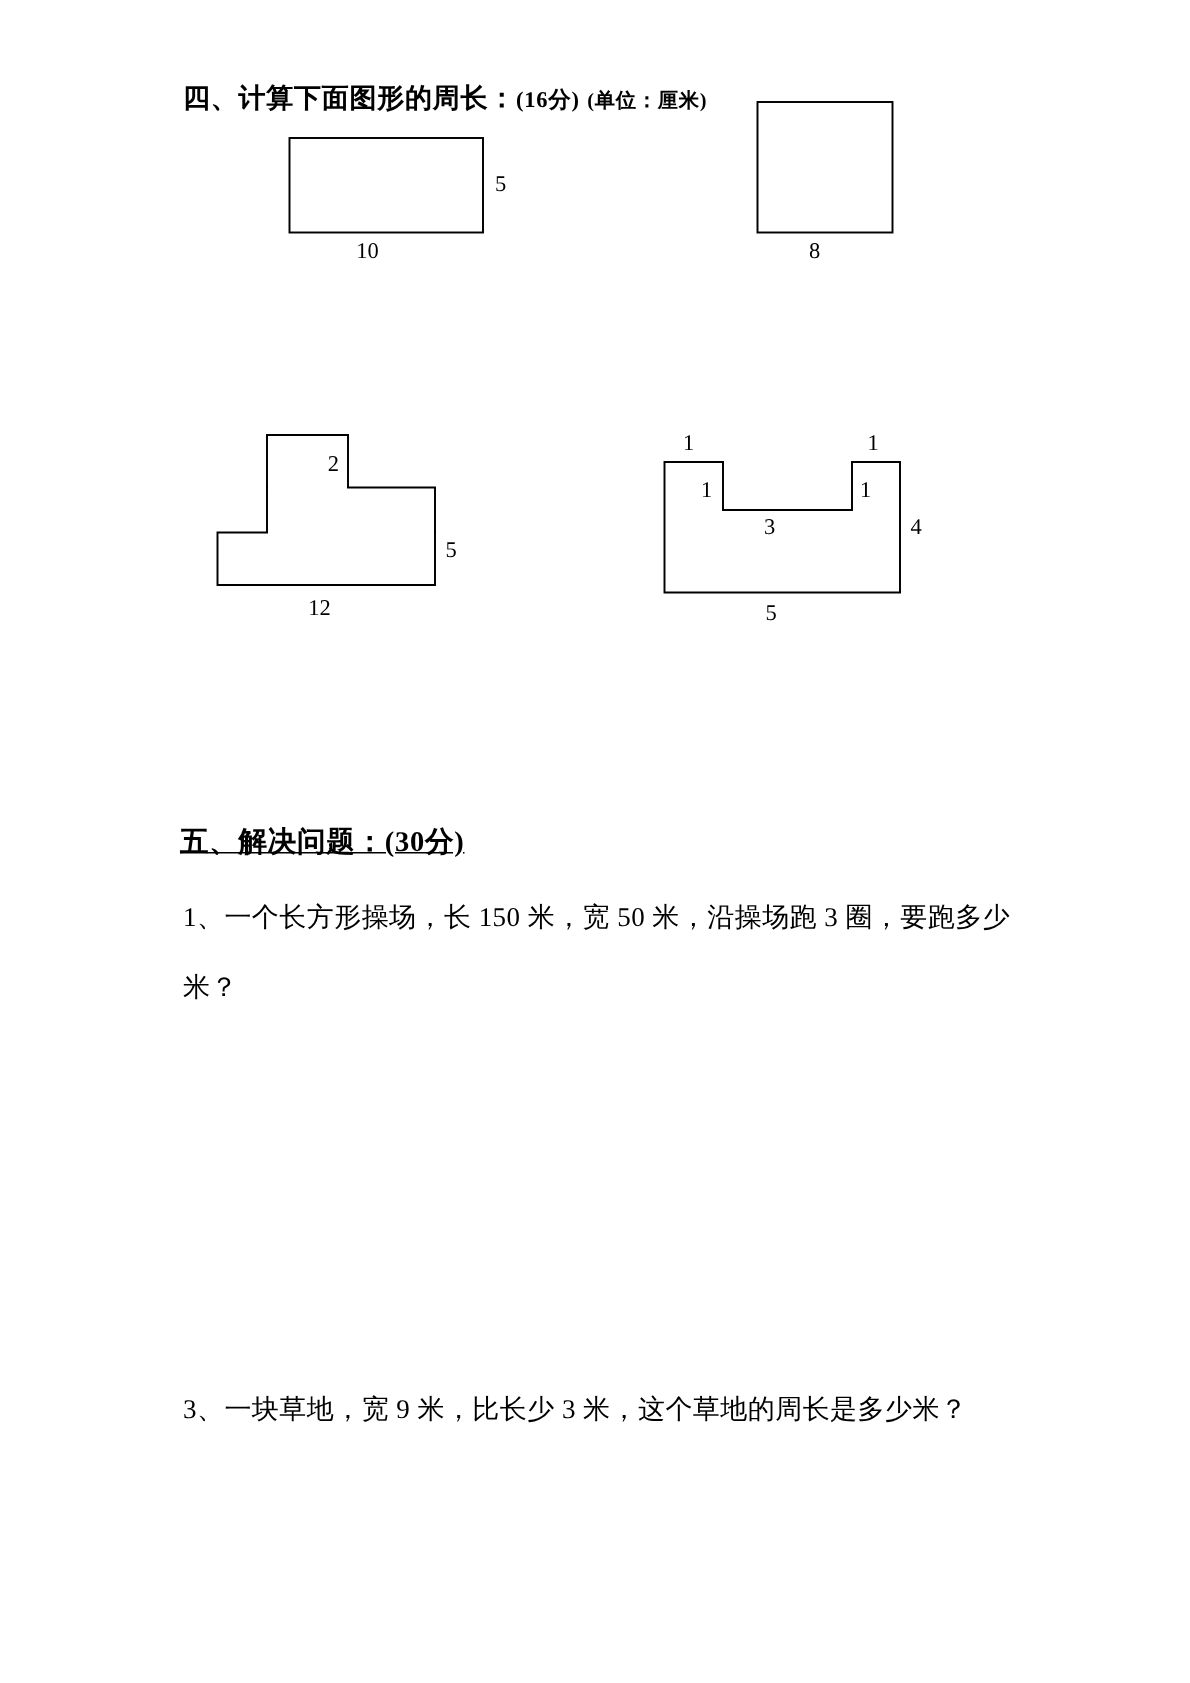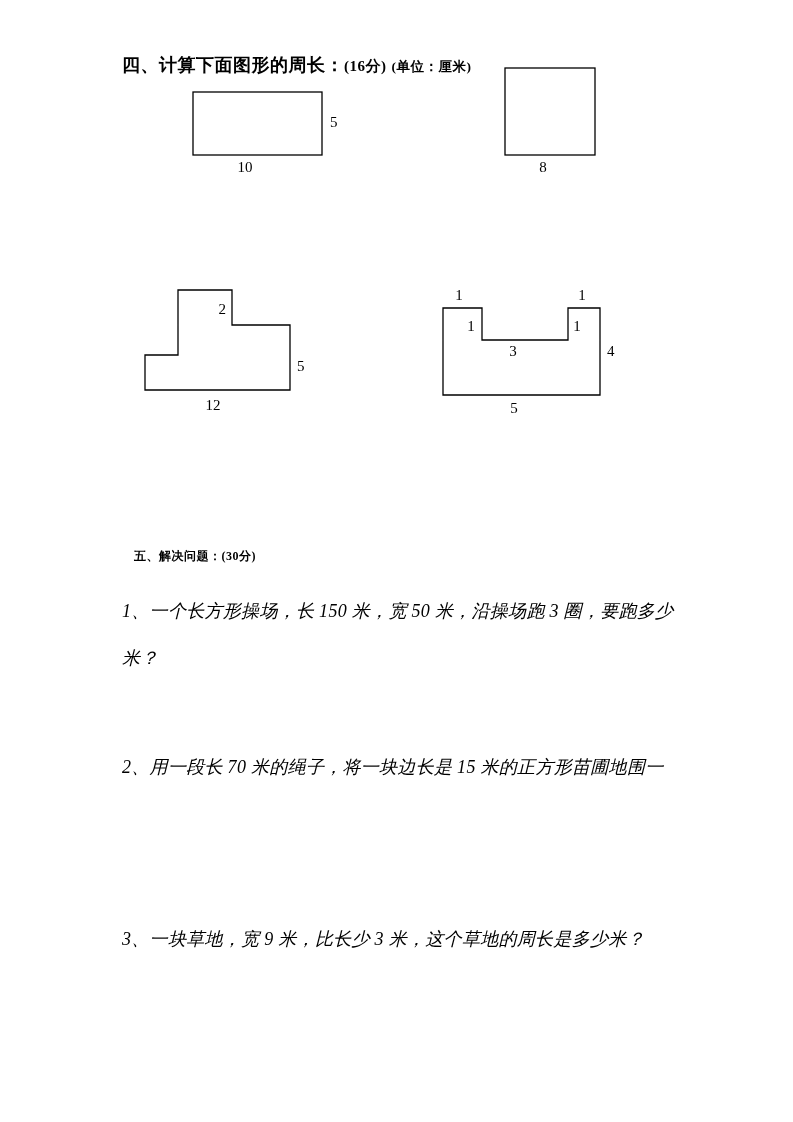--- a/index.html
+++ b/index.html
@@ -17,36 +17,36 @@
   }
   .heading {
     position: absolute;
     font-weight: 700;
     white-space: nowrap;
     letter-spacing: 0.5px;
   }
   .heading-4 { left: 122px; top: 53px; font-size: 18px; }
   .heading-4 .score { font-size: 15px; }
   .heading-4 .unit  { font-size: 13.5px; }
-  .heading-5 { left: 134px; top: 548px; font-size: 12px; }
+  .heading-5 { left: 120px; top: 548px; font-size: 19px; text-decoration: underline; }
   .figures-svg { position: absolute; left: 0; top: 0; }
   .fig-shape { fill: none; stroke: #000; stroke-width: 1.3; }
   .fig-label {
     font-size: 15px;
     font-family: "Liberation Serif", "DejaVu Serif", serif;
     fill: #000;
   }
   .problem {
     position: absolute;
     left: 122px;
     font-size: 18px;
     line-height: 47px;
     letter-spacing: 0.3px;
   }
-  .problem .line { white-space: nowrap; font-style: italic; }
+  .problem .line { white-space: nowrap; }
   .problem-1 { top: 588px; }
   .problem-2 { top: 744px; }
   .problem-3 { top: 916px; }
 </style>
 </head>
 <body>
 
 <div class="page">
 
   <div class="heading heading-4">
@@ -81,20 +81,19 @@
   <div class="heading heading-5">
     <span>五、解决问题：(30分)</span>
   </div>
 
   <div class="problem problem-1">
     <div class="line">1、一个长方形操场，长 150 米，宽 50 米，沿操场跑 3 圈，要跑多少</div>
     <div class="line">米？</div>
   </div>
 
   <div class="problem problem-2">
-    <div class="line">2、用一段长 70 米的绳子，将一块边长是 15 米的正方形苗圃地围一</div>
   </div>
 
   <div class="problem problem-3">
     <div class="line">3、一块草地，宽 9 米，比长少 3 米，这个草地的周长是多少米？</div>
   </div>
 
 </div>
 
 </body></html>

